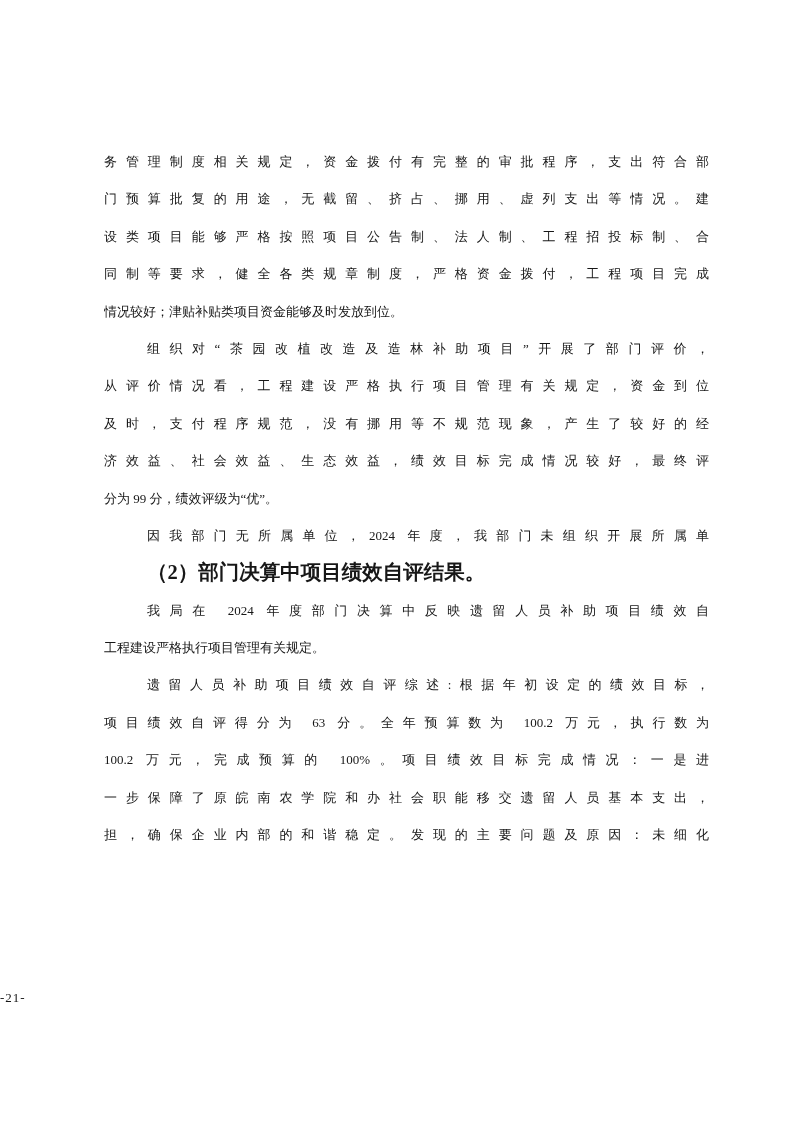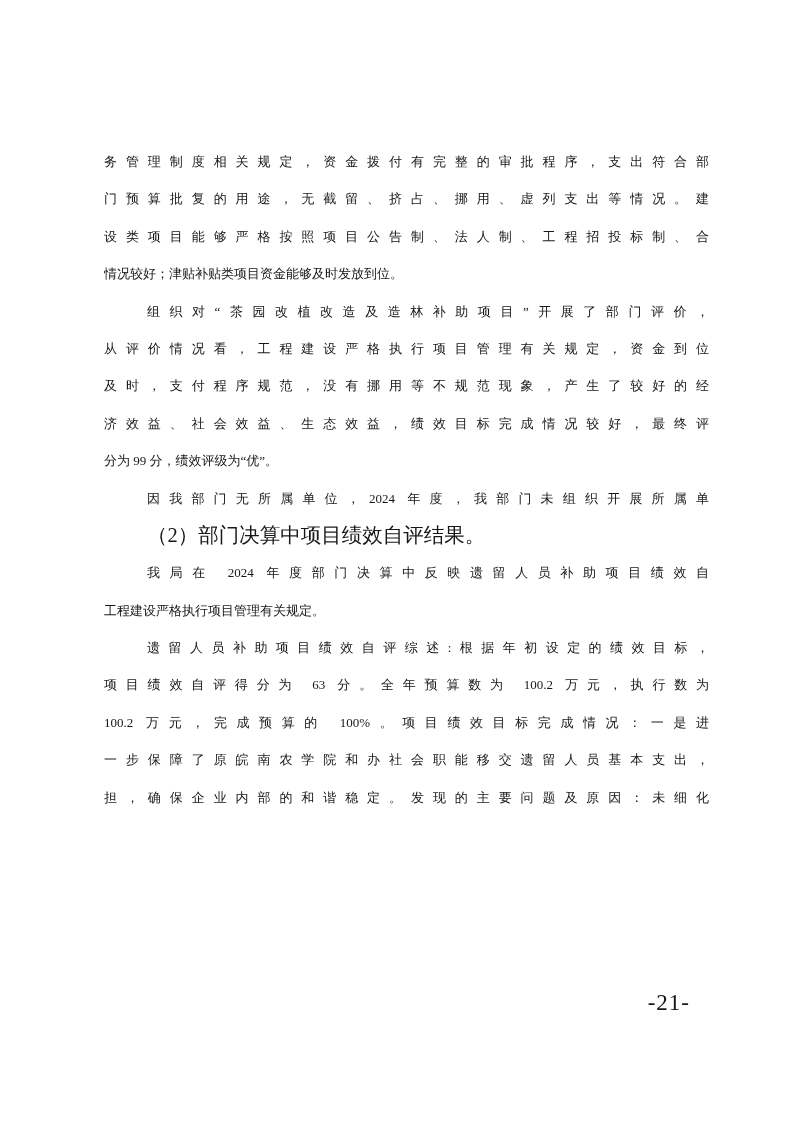--- a/index.html
+++ b/index.html
@@ -35,43 +35,43 @@
     text-align-last: justify;
     text-justify: inter-character;
   }
   .line.end {
     text-align-last: left;
   }
   .line.indent {
     text-indent: 43px;
   }
   .para.bold .line {
-    font-weight: normal;
+    font-weight: bold;
     font-size: 20.5px;
   }
   .page-number {
     position: absolute;
     top: 990px;
     left: 0;
     right: 104px;
-    text-align: right;
-    font-size: 23px;
+    font-size: 13px;
     letter-spacing: 1px;
     color: #171717;
   }
 </style>
 </head>
 <body>
 
 <div class="page">
   <div class="content" id="doc-content">
       <div class="para">
         <div class="line">务管理制度相关规定，资金拨付有完整的审批程序，支出符合部</div>
         <div class="line">门预算批复的用途，无截留、挤占、挪用、虚列支出等情况。建</div>
         <div class="line">设类项目能够严格按照项目公告制、法人制、工程招投标制、合</div>
+        <div class="line">同制等要求，健全各类规章制度，严格资金拨付，工程项目完成</div>
         <div class="line end">情况较好；津贴补贴类项目资金能够及时发放到位。</div>
       </div>
       <div class="para">
         <div class="line indent">组织对“茶园改植改造及造林补助项目”开展了部门评价，</div>
         <div class="line">从评价情况看，工程建设严格执行项目管理有关规定，资金到位</div>
         <div class="line">及时，支付程序规范，没有挪用等不规范现象，产生了较好的经</div>
         <div class="line">济效益、社会效益、生态效益，绩效目标完成情况较好，最终评</div>
         <div class="line end">分为 99 分，绩效评级为“优”。</div>
       </div>
       <div class="para">

